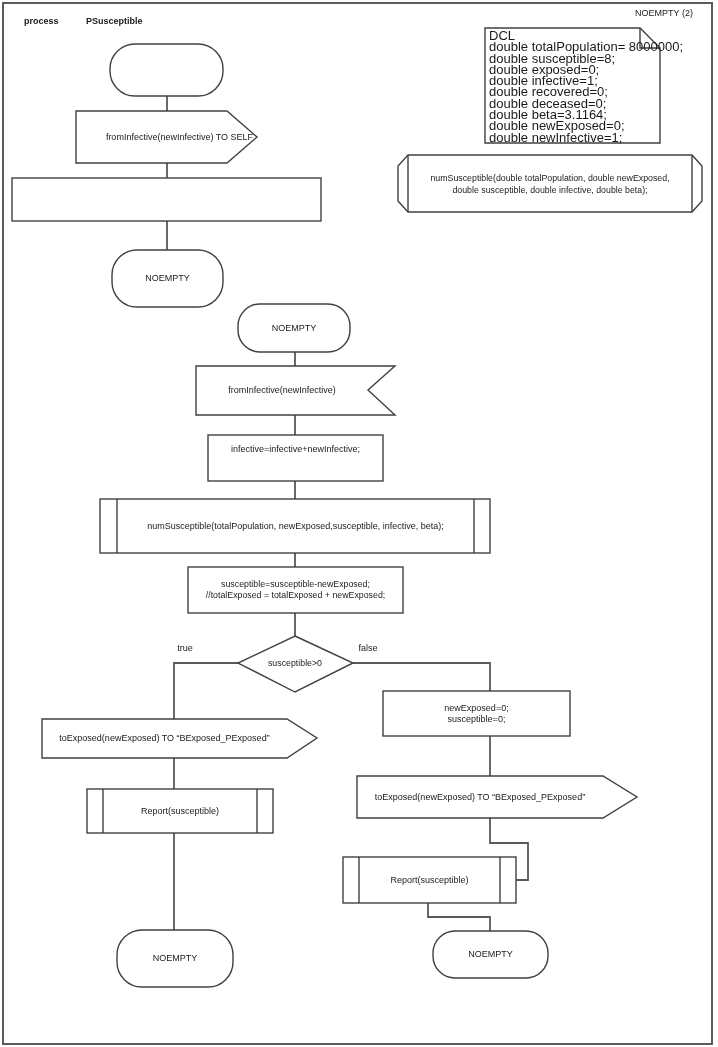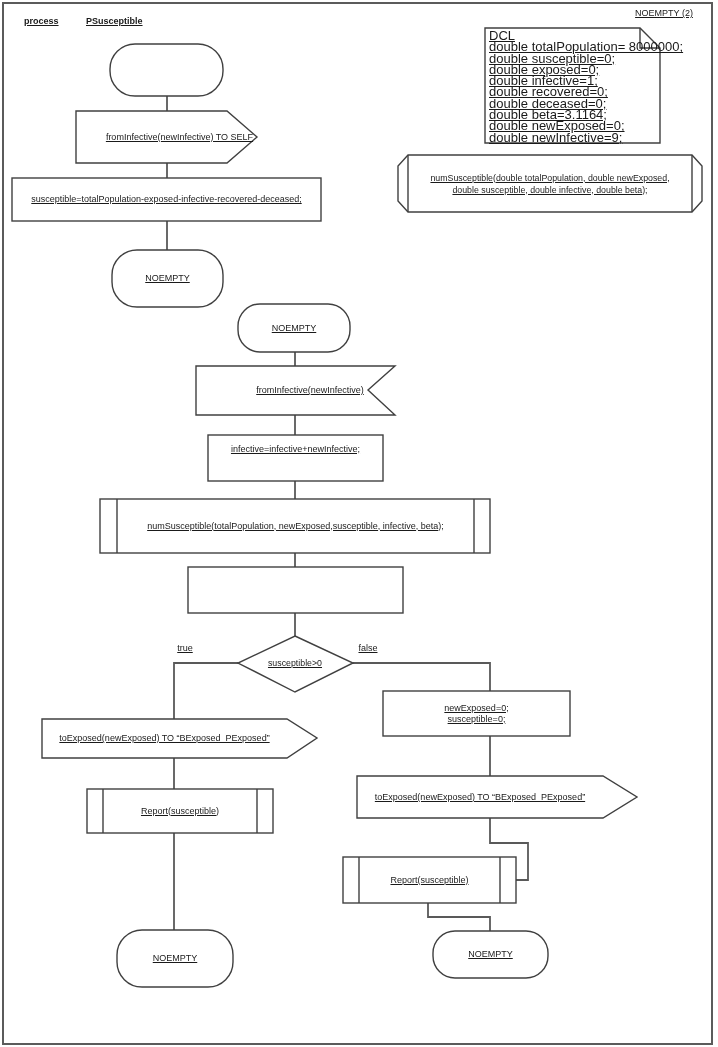--- a/index.html
+++ b/index.html
@@ -1,20 +1,20 @@
 <!DOCTYPE html>
 <html><head>
 <meta charset="utf-8">
 <style>
   html,body{margin:0;padding:0;background:#fff;}
   #canvas{position:relative;width:718px;height:1047px;background:#ffffff;overflow:hidden;
           font-family:"Liberation Sans",sans-serif;color:#1a1a1a;}
   #shapes{position:absolute;left:0;top:0;}
   .lbl{position:absolute;display:flex;align-items:center;justify-content:center;
-       text-align:center;font-size:9px;line-height:11px;white-space:nowrap;text-decoration:underline;}
+       text-align:center;font-size:9px;line-height:11px;white-space:nowrap;}
   .lbl.multi{flex-direction:column;border-radius:17px;}
   .left{justify-content:flex-start;text-align:left;}
   .bold{font-weight:bold;}
   .dcl{font-size:13px;line-height:11.3px;align-items:flex-start;flex-direction:column;}
   .small{font-size:8.8px;}
 </style>
 </head>
 <body>
 
 <div id="canvas">
@@ -75,43 +75,46 @@
     </g>
   </svg>
 
   <div class="lbl bold left" style="left:24px;top:15px;width:60px;height:13px;">process</div>
   <div class="lbl bold left" style="left:86px;top:15px;width:120px;height:13px;">PSusceptible</div>
   <div class="lbl" style="left:628px;top:7px;width:72px;height:13px;">NOEMPTY (2)</div>
 
   <div class="lbl dcl left" style="left:489px;top:30px;width:168px;height:113px;">
       <div>DCL</div>
       <div>double totalPopulation= 8000000;</div>
-      <div>double susceptible=0;</div>
+      <div>double susceptible=8;</div>
       <div>double exposed=0;</div>
       <div>double infective=1;</div>
       <div>double recovered=0;</div>
       <div>double deceased=0;</div>
       <div>double beta=3.1164;</div>
       <div>double newExposed=0;</div>
-      <div>double newInfective=9;</div>
+      <div>double newInfective=1;</div>
     </div>
 
   <div class="lbl multi small" style="left:408px;top:155px;width:284px;height:57px;line-height:12px;">
       <div>numSusceptible(double totalPopulation, double newExposed,</div>
       <div>double susceptible, double infective, double beta);</div>
     </div>
 
   <div class="lbl" style="left:76px;top:111px;width:161px;height:52px;margin-left:23px;">fromInfective(newInfective) TO SELF</div>
-  <div class="lbl" style="left:12px;top:178px;width:309px;height:43px;">susceptible=totalPopulation-exposed-infective-recovered-deceased;</div>
   <div class="lbl" style="left:112px;top:250px;width:111px;height:57px;">NOEMPTY</div>
 
   <div class="lbl" style="left:238px;top:304px;width:112px;height:48px;">NOEMPTY</div>
-  <div class="lbl" style="left:196px;top:366px;width:172px;height:49px;margin-left:28px;">fromInfective(newInfective)</div>
+  <div class="lbl" style="left:196px;top:366px;width:172px;height:49px;">fromInfective(newInfective)</div>
   <div class="lbl" style="left:208px;top:426px;width:175px;height:46px;">infective=infective+newInfective;</div>
   <div class="lbl" style="left:117px;top:499px;width:357px;height:54px;text-align:right;">numSusceptible(totalPopulation, newExposed,susceptible, infective, beta);</div>
+  <div class="lbl multi small" style="left:188px;top:567px;width:215px;height:46px;">
+      <div>susceptible=susceptible-newExposed;</div>
+      <div>//totalExposed = totalExposed + newExposed;</div>
+    </div>
   <div class="lbl small" style="left:240px;top:650px;width:110px;height:26px;">susceptible&gt;0</div>
   <div class="lbl" style="left:168px;top:642px;width:34px;height:13px;">true</div>
   <div class="lbl" style="left:350px;top:642px;width:36px;height:13px;">false</div>
 
   <div class="lbl" style="left:42px;top:719px;width:245px;height:39px;">toExposed(newExposed) TO “BExposed_PExposed”</div>
   <div class="lbl" style="left:103px;top:789px;width:154px;height:44px;">Report(susceptible)</div>
   <div class="lbl" style="left:117px;top:930px;width:116px;height:57px;">NOEMPTY</div>
 
   <div class="lbl multi" style="left:383px;top:691px;width:187px;height:45px;align-items:center;">
       <div>newExposed=0;</div>

